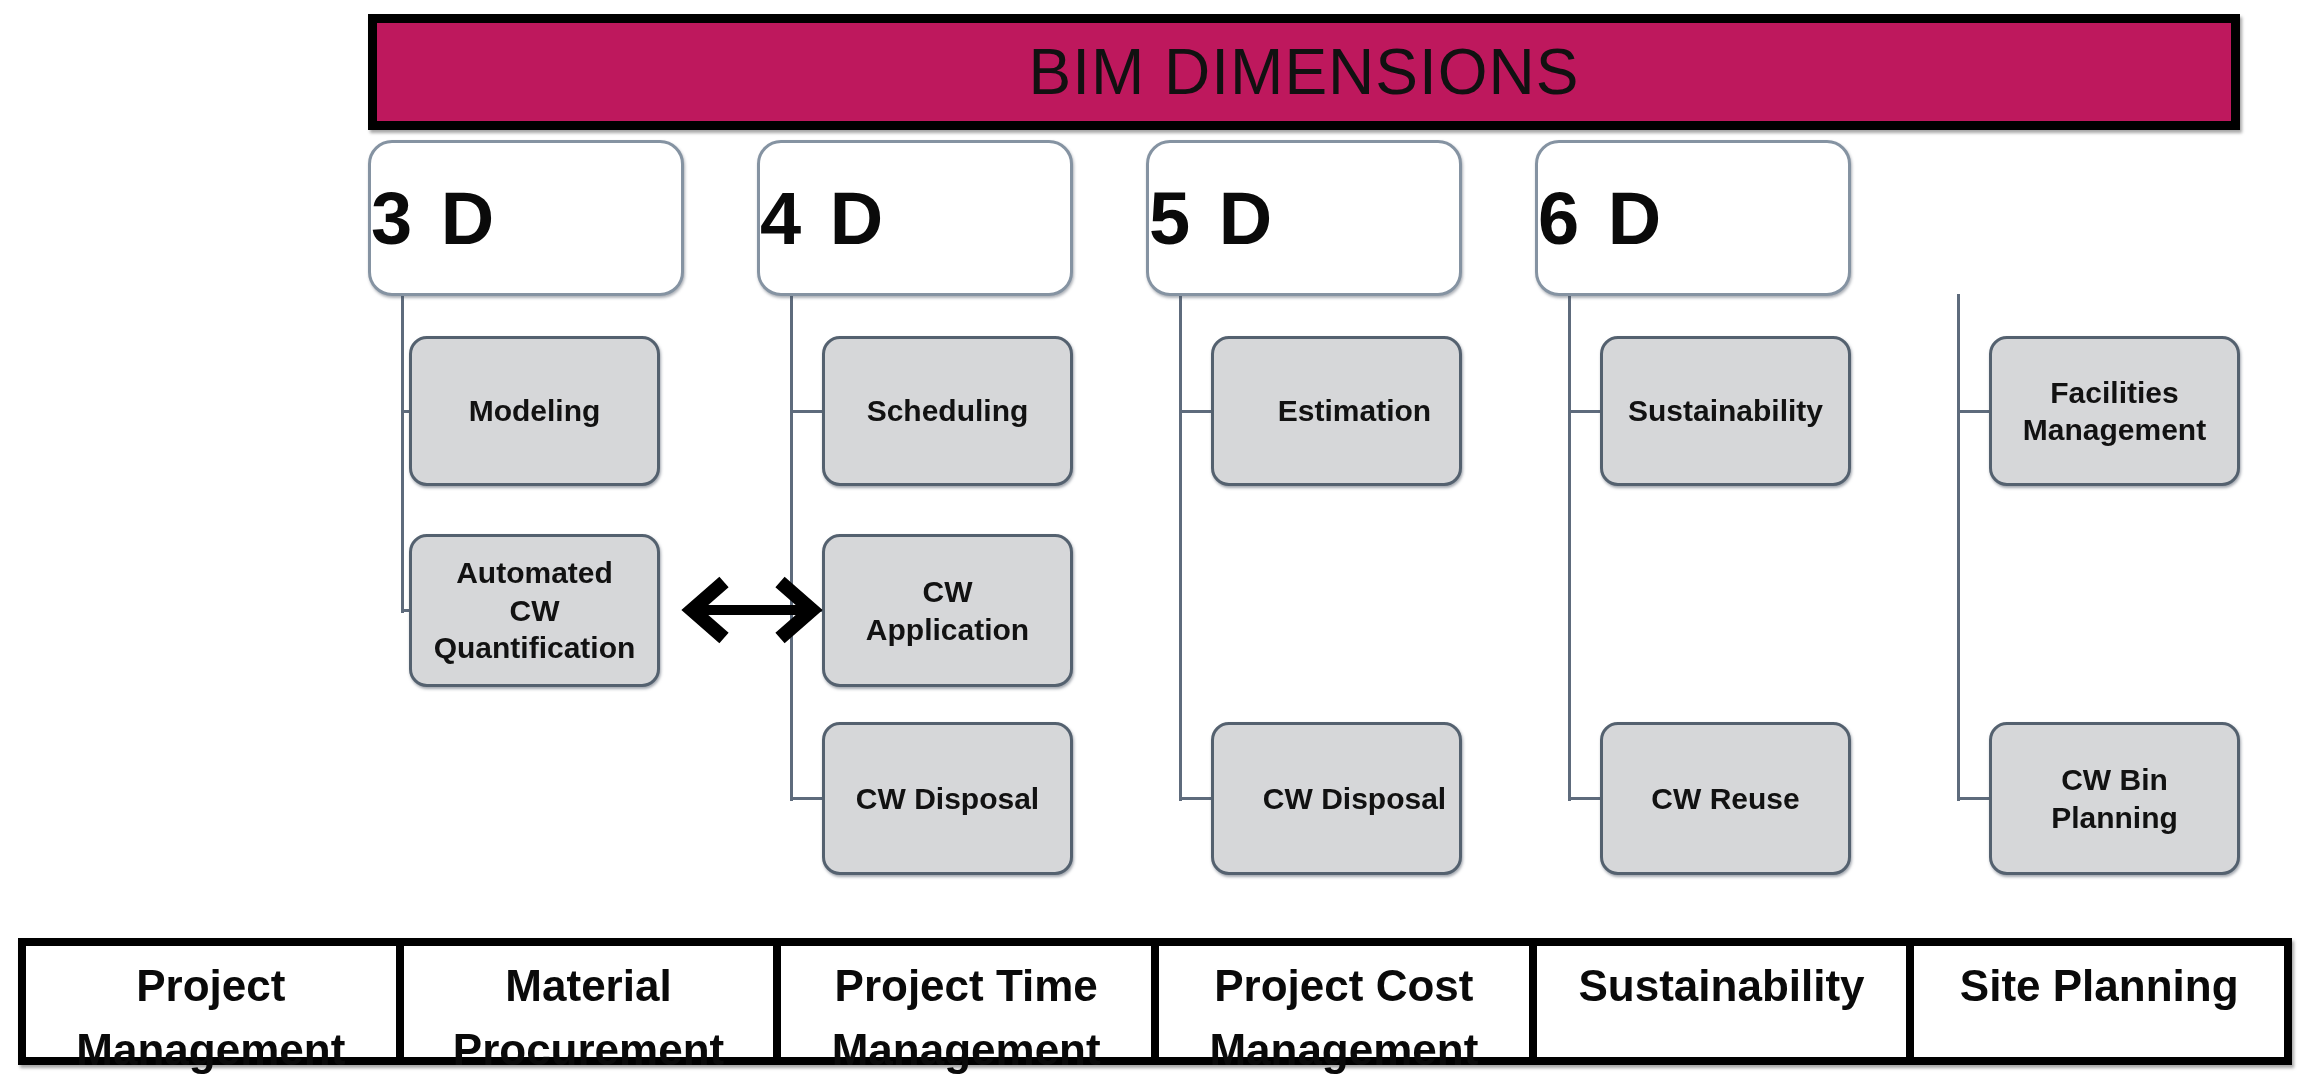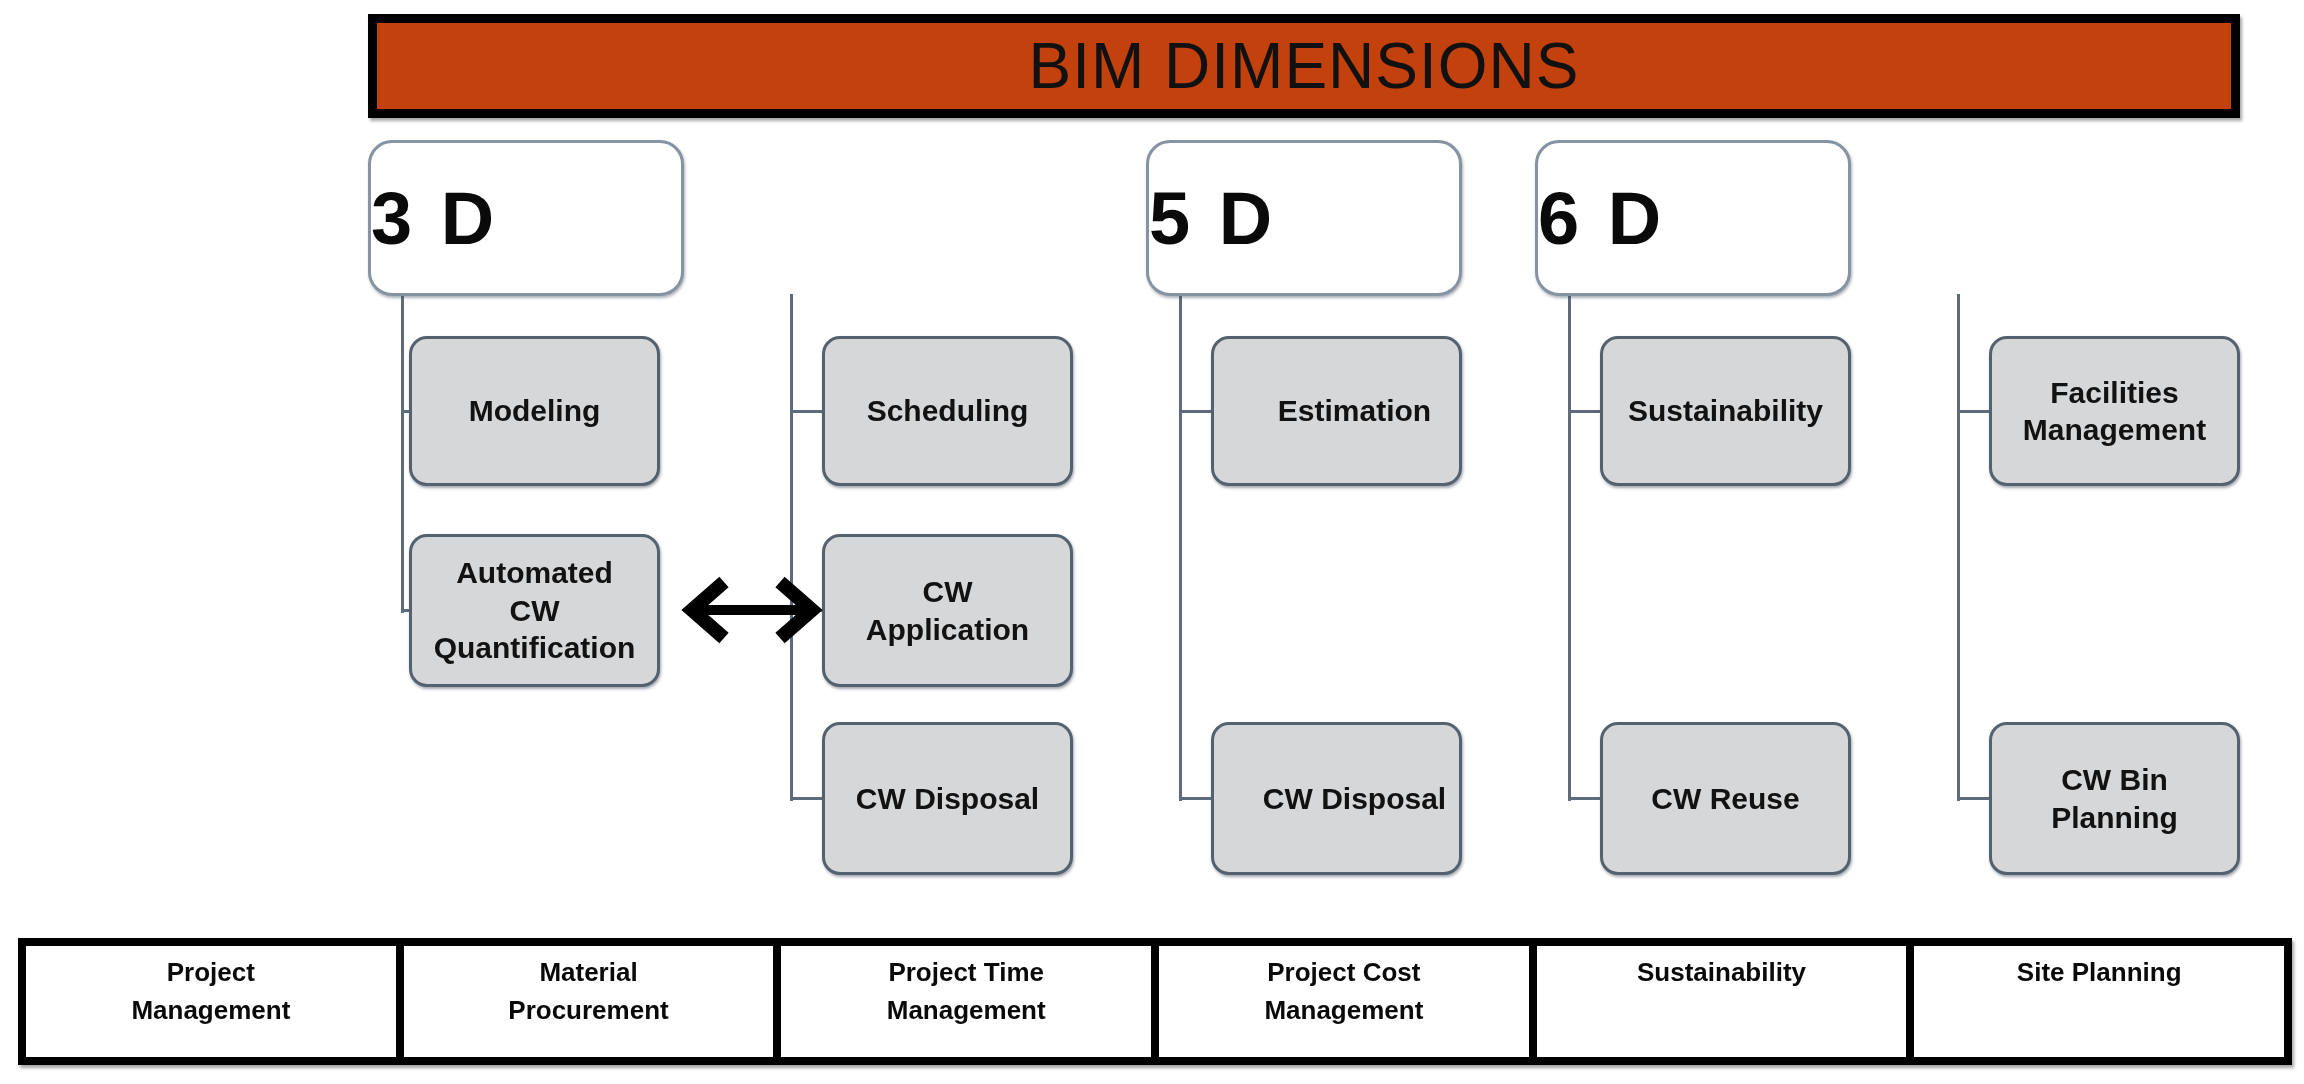--- a/index.html
+++ b/index.html
@@ -13,23 +13,23 @@
     width: 2304px;
     height: 1084px;
     background: #ffffff;
     overflow: hidden;
   }
 
   
   .title-box {
     position: absolute;
     left: 368px; top: 14px;
-    width: 1872px; height: 104px;
+    width: 1872px; height: 116px;
     border: 9px solid #000000;
-    background: #c2410c;
+    background: #be185d;
     display: flex; align-items: center; justify-content: center;
     box-shadow: 2px 3px 3px rgba(0,0,0,0.35);
     box-sizing: border-box;
   }
   .title-box .title-text {
     font-size: 64px;
     font-weight: 400;
     color: #111111;
     letter-spacing: 1px;
     white-space: nowrap;
@@ -137,21 +137,21 @@
     flex: 1 1 0;
     background: #ffffff;
     border: 4px solid #000000;
     display: flex;
     align-items: flex-start;
     justify-content: center;
     padding-top: 8px;
     box-sizing: border-box;
   }
   .footer-cell .label {
-    font-size: 26px;
+    font-size: 44px;
     font-weight: 700;
     color: #0a0a0a;
     text-align: center;
     line-height: 1.45;
     white-space: pre-line;
   }
 </style>
 </head>
 <body>
 
@@ -177,20 +177,23 @@
   <div class="vline vc3"></div>
   <div class="stub sc3 sr1"></div>
   <div class="stub sc3 sr3"></div>
 
   <div class="vline vc4"></div>
   <div class="stub sc4 sr1"></div>
   <div class="stub sc4 sr3"></div>
 
   <div class="dim-box dimc0">
     <span class="dim-text">3 D</span>
+  </div>
+  <div class="dim-box dimc1">
+    <span class="dim-text">4 D</span>
   </div>
   <div class="dim-box dimc2">
     <span class="dim-text">5 D</span>
   </div>
   <div class="dim-box dimc3">
     <span class="dim-text">6 D</span>
   </div>
 
   <div class="sub-box subc0 row1">
     <span class="label">Modeling</span>

